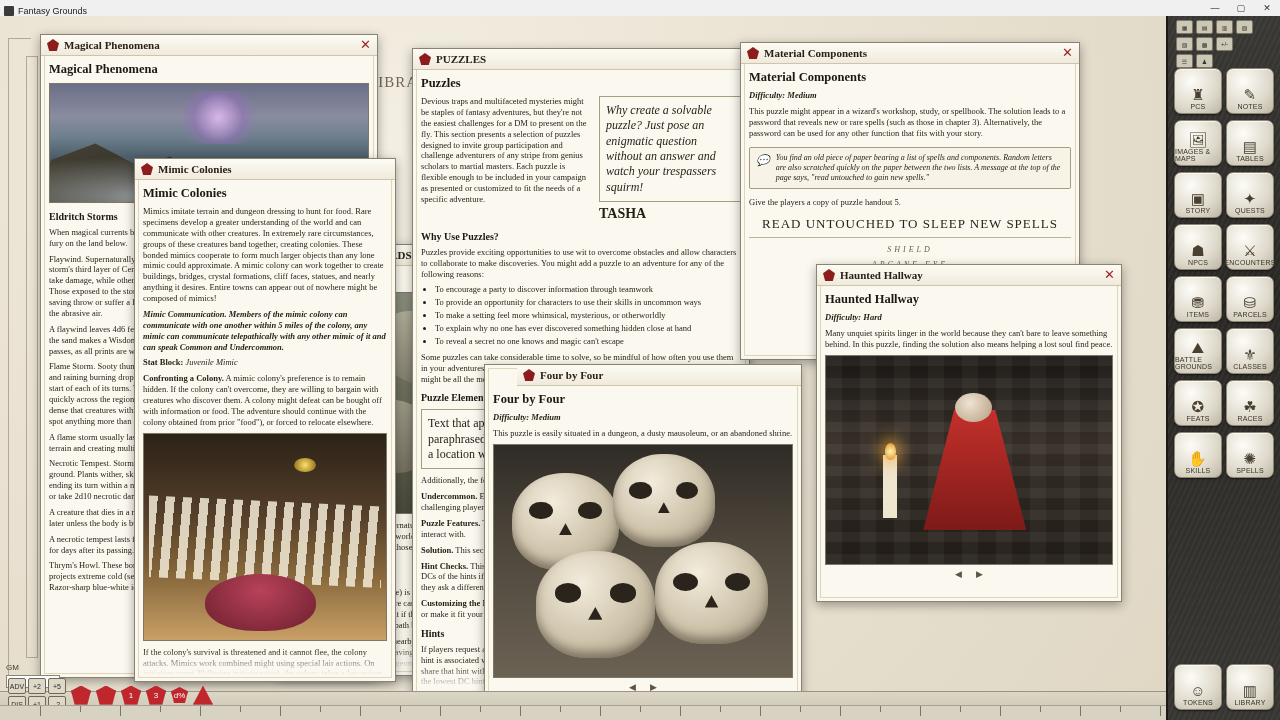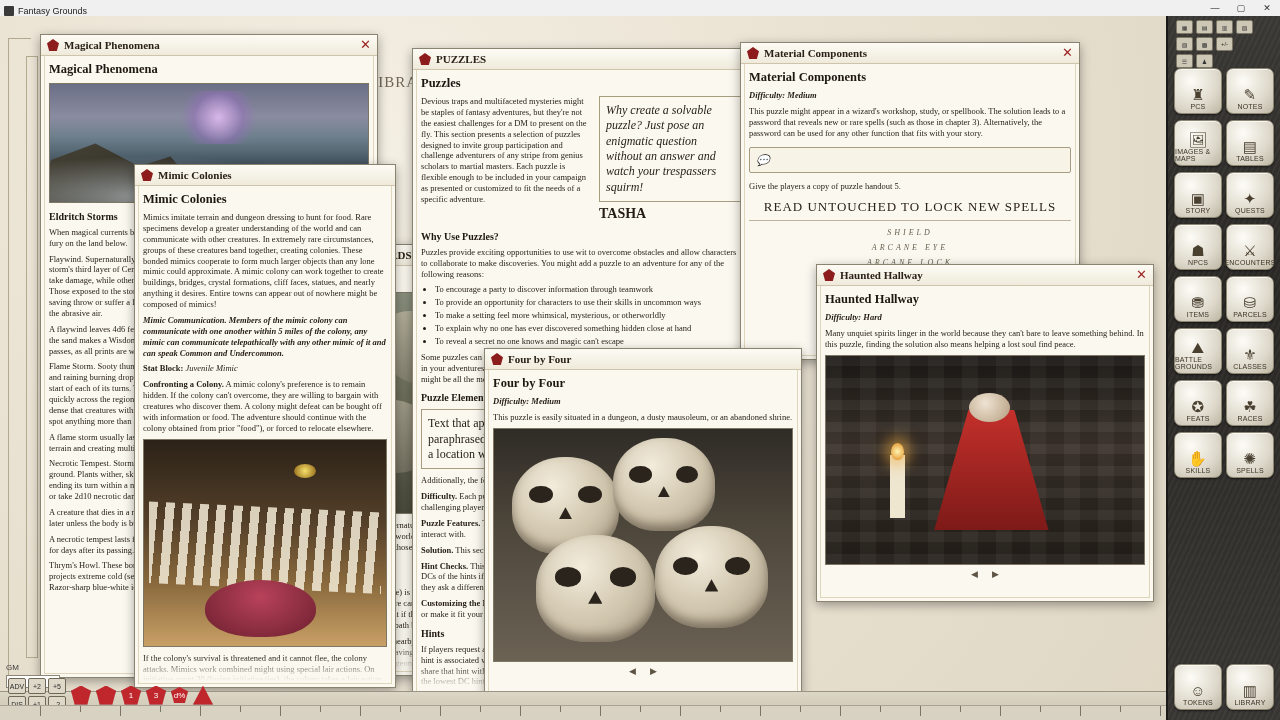--- a/index.html
+++ b/index.html
@@ -270,21 +270,21 @@
       </div>
       <p>Even without the threats of supernatural effects or malicious monsters, the natural world offers plenty of danger. The hazards expand on those presented in the Dungeon Master's Guide.</p>
       <h3>Avalanches</h3>
       <p>A typical avalanche (or rockslide) is 300 feet wide, 300 feet long, and 10 feet deep. A creature can attempt to outrun an avalanche or avoid it or escape it if they're able to move 100 feet or more away from its path before it arrives.</p>
       <p>When an avalanche occurs, all nearby creatures must succeed on a DC 15 Dexterity saving throw. On a failed save, a creature takes 1d10 bludgeoning damage and is knocked prone and buried. Each round, the avalanche travels 300 feet until it stops, and each creature in the space moves along with it and falls prone, taking an additional 1d10 bludgeoning damage on a failed saving throw.</p>
 
       <div class="fade"></div>
     </div>
   </div>
 
-  <div class="win" style="left:134px;top:148px;width:262px;height:524px;">
+  <div class="win" style="left:134px;top:142px;width:262px;height:524px;">
     <div class="tbar">
       <div class="ico"></div>
       <div class="ttl">Mimic Colonies</div>
     </div>
     <div class="body">
       <h2>Mimic Colonies</h2>
       <p>Mimics imitate terrain and dungeon dressing to hunt for food. Rare specimens develop a greater understanding of the world and can communicate with other creatures. In extremely rare circumstances, groups of these creatures band together, creating colonies. These bonded mimics cooperate to form much larger objects than any lone mimic could approximate. A mimic colony can work together to create buildings, bridges, crystal formations, cliff faces, statues, and nearly anything it desires. Entire towns can appear out of nowhere might be composed of mimics!</p>
       <p class="ital">Mimic Communication. Members of the mimic colony can communicate with one another within 5 miles of the colony, any mimic can communicate telepathically with any other mimic of it and can speak Common and Undercommon.</p>
       <p>
         <b>Stat Block:</b>
@@ -328,21 +328,21 @@
         <li>To provide an opportunity for characters to use their skills in uncommon ways</li>
         <li>To make a setting feel more whimsical, mysterious, or otherworldly</li>
         <li>To explain why no one has ever discovered something hidden close at hand</li>
         <li>To reveal a secret no one knows and magic can't escape</li>
       </ul>
       <p>Some puzzles can take considerable time to solve, so be mindful of how often you use them in your adventures. Remember, most puzzles don't need to be solved immediately, and they might be all the more satisfying if their riddles linger unresolved for multiple sessions.</p>
       <h3>Puzzle Elements</h3>
       <div class="framebox" style="margin:4px 0 6px 0;">Text that appears in a box like this is meant to be read aloud or paraphrased for the players when their characters first arrive in a location with a puzzle or when otherwise noted.</div>
       <p>Additionally, the following elements describe each puzzle:</p>
       <p>
-        <b>Difficulty.</b>
+        <b>Undercommon.</b>
         <span>Each puzzle lists a difficulty of easy, medium, or hard, suggesting how challenging players will need to find the solution.</span>
       </p>
       <p>
         <b>Puzzle Features.</b>
         <span>This section details the puzzle's physical elements and how characters can interact with.</span>
       </p>
       <p>
         <b>Solution.</b>
         <span>This section reveals the puzzle's answer and how characters discover or enact it.</span>
       </p>
@@ -369,36 +369,37 @@
     </div>
     <div class="body">
       <h2>Material Components</h2>
       <p class="ital">
         <span>Difficulty:</span>
         <span>Medium</span>
       </p>
       <p>This puzzle might appear in a wizard's workshop, study, or spellbook. The solution leads to a password that reveals new or rare spells (such as those in chapter 3). Alternatively, the password can be used for any other function that fits with your story.</p>
       <div class="callout" style="margin:8px 0;">
         <div class="q">💬</div>
+        <div>You find an old piece of paper bearing a list of spells and components. Random letters are also scratched quickly on the paper between the two lists. A message at the top of the page says, "read untouched to gain new spells."</div>
       </div>
       <p>Give the players a copy of puzzle handout 5.</p>
       <div class="scriptbox" style="margin-top:8px;">
-        <div class="scripttitle">READ UNTOUCHED TO LOCK NEW SPELLS</div>
+        <div class="scripttitle">READ UNTOUCHED TO SLEEP NEW SPELLS</div>
         <div class="scriptlines">
           <div>SHIELD</div>
           <div>ARCANE EYE</div>
           <div>ARCANE LOCK</div>
           <div>SLEEP</div>
         </div>
       </div>
       <div class="fade"></div>
     </div>
   </div>
 
-  <div class="win" style="left:484px;top:332px;width:318px;height:348px;">
+  <div class="win" style="left:484px;top:348px;width:318px;height:348px;padding-left:32px;">
     <div class="tbar">
       <div class="ico"></div>
       <div class="ttl">Four by Four</div>
     </div>
     <div class="body">
       <h2>Four by Four</h2>
       <p class="ital">
         <span>Difficulty:</span>
         <span>Medium</span>
       </p>
@@ -427,21 +428,21 @@
             </div>
         </div>
       </div>
       <div class="pager">
         <span>◀</span>
         <span>▶</span>
       </div>
     </div>
   </div>
 
-  <div class="win" style="left:816px;top:248px;width:338px;height:338px;">
+  <div class="win" style="left:816px;top:248px;width:306px;height:338px;">
     <div class="tbar">
       <div class="ico"></div>
       <div class="ttl">Haunted Hallway</div>
       <div class="x">✕</div>
     </div>
     <div class="body">
       <h2>Haunted Hallway</h2>
       <p class="ital">
         <span>Difficulty:</span>
         <span>Hard</span>

